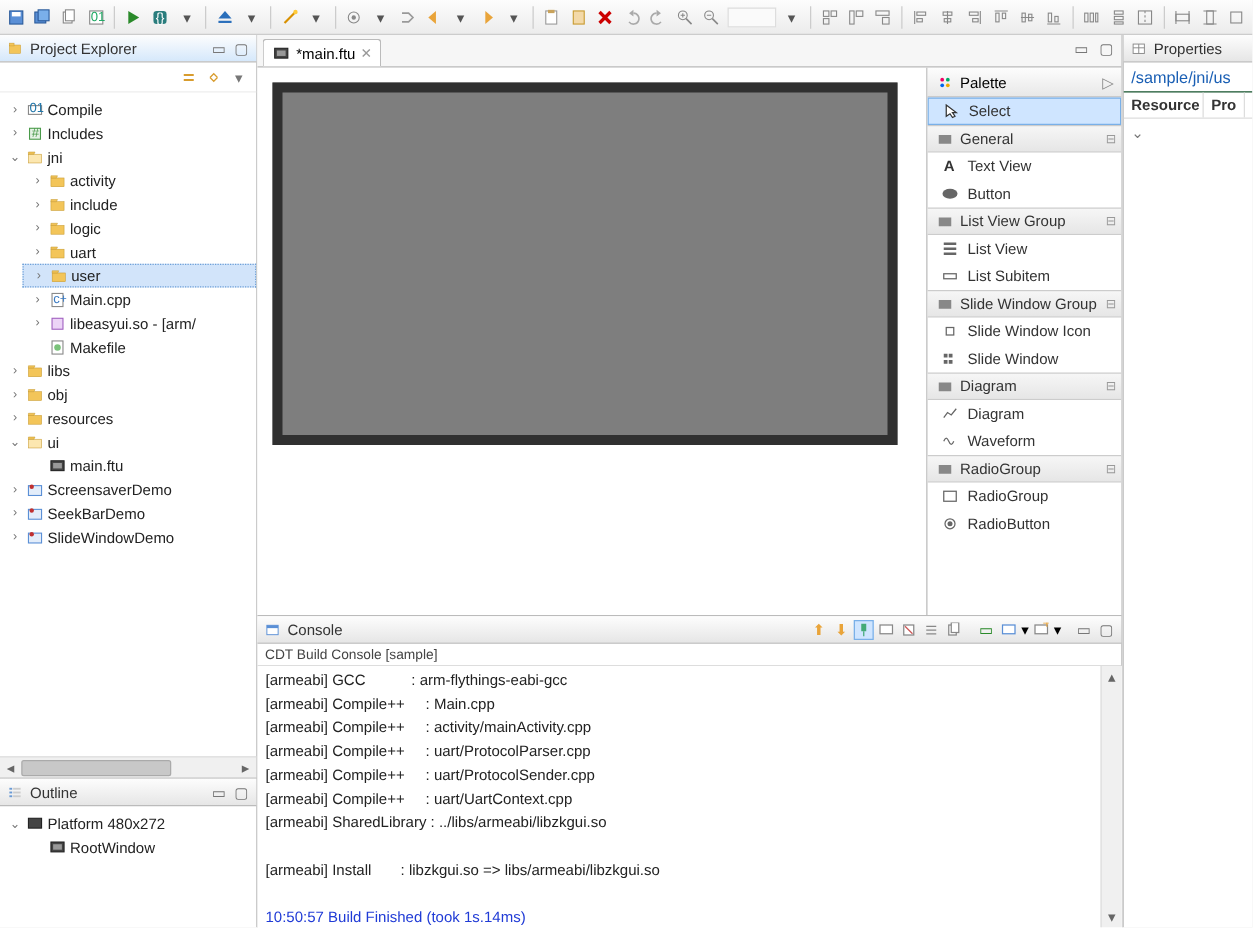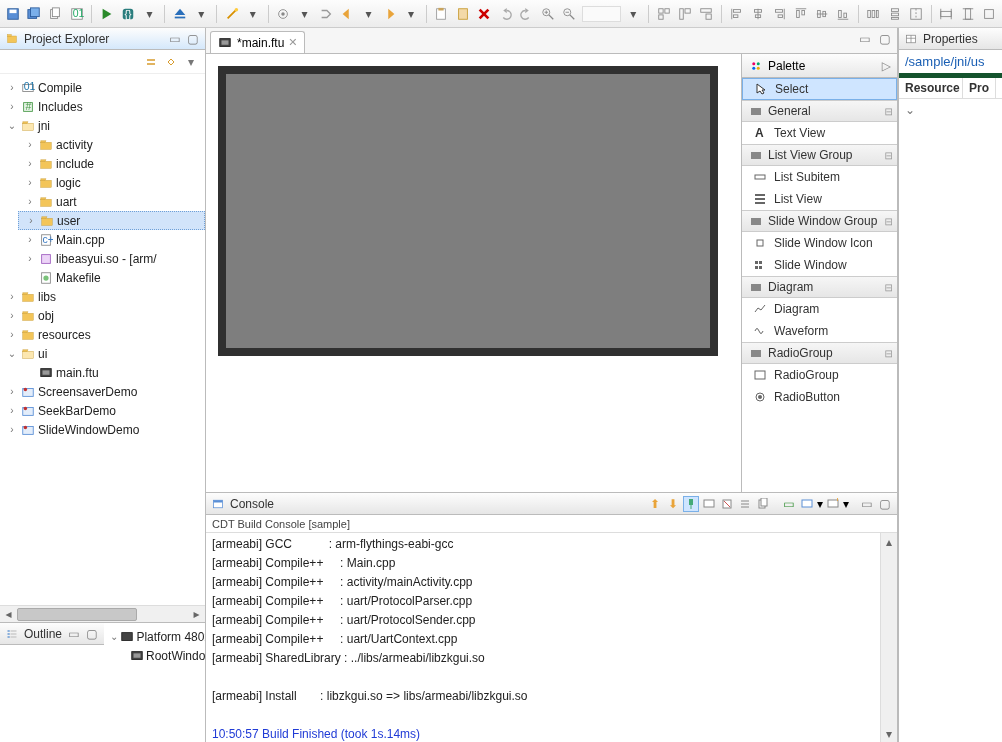--- a/index.html
+++ b/index.html
@@ -30,21 +30,21 @@
 .tree { list-style: none; padding-left: 0; }
 .tree ul { list-style: none; padding-left: 18px; }
 .tree li { white-space: nowrap; }
 .tree-row { display: flex; align-items: center; height: 19px; padding-left: 6px; gap: 2px; }
 .tree-row.selected { background: #d2e4fa; border: 1px dotted #6ea0d8; }
 .twisty { width: 12px; text-align: center; color: #777; font-size: 10px; cursor: default; }
 .ticon { width: 16px; height: 16px; display: inline-flex; align-items: center; justify-content: center; }
 .ticon svg { width: 14px; height: 14px; }
 .tlabel { color: #222; }
 
-.outline-panel { height: 120px; border-top: 1px solid #bbb; display: flex; flex-direction: row; }
+.outline-panel { height: 120px; border-top: 1px solid #bbb; display: flex; flex-direction: column; }
 .outline-body { flex: 1; overflow: auto; padding: 4px 0; }
 
 .center-col { flex: 1; display: flex; flex-direction: column; border-right: 1px solid #bbb; background: #fff; }
 .editor-area { flex: 1; display: flex; flex-direction: column; }
 .tab-bar { height: 26px; display: flex; align-items: flex-end; background: #f6f6f6; border-bottom: 1px solid #bbb; padding-left: 4px; position: relative; }
 .tab { height: 22px; background: #fff; border: 1px solid #bbb; border-bottom: none; border-radius: 3px 3px 0 0; display: inline-flex; align-items: center; padding: 0 6px; gap: 4px; margin-right: 2px; }
 .tab .close { color: #999; font-size: 11px; }
 .tab-right { position: absolute; right: 4px; top: 3px; display: flex; gap: 4px; }
 .editor-content { flex: 1; display: flex; }
 .canvas-area { flex: 1; background: #fff; display: flex; align-items: flex-start; justify-content: flex-start; padding: 12px; }
@@ -65,21 +65,21 @@
 .console-toolbar { display: flex; gap: 2px; align-items: center; }
 .ctb { width: 16px; height: 16px; display: inline-flex; align-items: center; justify-content: center; }
 .ctb svg { width: 12px; height: 12px; }
 .console-sub { height: 18px; font-size: 11px; color: #444; padding: 0 6px; border-bottom: 1px solid #ddd; display: flex; align-items: center; }
 .console-body { flex: 1; overflow: auto; background: #fff; padding: 2px 6px; font-family: "Consolas","Courier New",monospace; font-size: 13px; line-height: 18px; color: #222; white-space: pre; position: relative; }
 .console-body .finished { color: #203bd6; }
 .vscroll { position: absolute; right: 0; top: 0; width: 17px; height: 100%; background: #f0f0f0; border-left: 1px solid #ddd; display: flex; flex-direction: column; align-items: center; justify-content: space-between; }
 .vscroll .arrow { height: 17px; width: 100%; display: flex; align-items: center; justify-content: center; color: #666; }
 
 .right-col { width: 104px; display: flex; flex-direction: column; border-left: 1px solid #bbb; background: #fff; }
-.prop-link { color: #1a5fb4; padding: 4px 6px; font-size: 13px; border-bottom: 5px solid #14532d; white-space: nowrap; overflow: hidden; }
+.prop-link { color: #1a5fb4; padding: 4px 6px; font-size: 13px; border-bottom: 1px solid #14532d; white-space: nowrap; overflow: hidden; }
 .prop-table { display: flex; border-bottom: 1px solid #ddd; }
 .prop-col { padding: 3px 6px; font-weight: bold; color: #333; border-right: 1px solid #ddd; }
 .prop-col:first-child { width: 64px; }
 
 .hscroll { height: 17px; background: #f0f0f0; border-top: 1px solid #ddd; display: flex; align-items: center; }
 .hscroll .arrow { width: 17px; height: 100%; display: flex; align-items: center; justify-content: center; color: #666; }
 .hscroll .track { flex: 1; height: 100%; position: relative; }
 .hscroll .thumb { position: absolute; left: 0; top: 2px; height: 13px; width: 70%; background: #c8c8c8; border: 1px solid #aaa; border-radius: 2px; }
 
 
@@ -698,47 +698,55 @@
               <span class="pin">⊟</span>
             </div>
           <div class="pal-item">
               <span class="pal-icon">
                 <svg viewBox="0 0 12 12">
                   <text x="1" y="10" font-size="11" font-weight="bold" fill="#333">A</text>
                 </svg>
               </span>
               <span>Text View</span>
             </div>
+          <div class="pal-item">
+              <span class="pal-icon">
+                <svg viewBox="0 0 14 10">
+                  <ellipse cx="7" cy="5" rx="6" ry="4" fill="#666"></ellipse>
+                </svg>
+              </span>
+              <span>Button</span>
+            </div>
 
           <div class="pal-cat">
               <span class="pal-icon">
                 <svg viewBox="0 0 12 12">
                   <rect x="1" y="3" width="10" height="7" fill="#888"></rect>
                 </svg>
               </span>
               <span>List View Group</span>
               <span class="pin">⊟</span>
-            </div>
-          <div class="pal-item">
-              <span class="pal-icon">
-                <svg viewBox="0 0 12 12">
-                  <rect x="1" y="4" width="10" height="4" fill="none" stroke="#666"></rect>
-                </svg>
-              </span>
-              <span>List Subitem</span>
             </div>
           <div class="pal-item">
               <span class="pal-icon">
                 <svg viewBox="0 0 12 12">
                   <rect x="1" y="1" width="10" height="2" fill="#666"></rect>
                   <rect x="1" y="5" width="10" height="2" fill="#666"></rect>
                   <rect x="1" y="9" width="10" height="2" fill="#666"></rect>
                 </svg>
               </span>
               <span>List View</span>
+            </div>
+          <div class="pal-item">
+              <span class="pal-icon">
+                <svg viewBox="0 0 12 12">
+                  <rect x="1" y="4" width="10" height="4" fill="none" stroke="#666"></rect>
+                </svg>
+              </span>
+              <span>List Subitem</span>
             </div>
 
           <div class="pal-cat">
               <span class="pal-icon">
                 <svg viewBox="0 0 12 12">
                   <rect x="1" y="3" width="10" height="7" fill="#888"></rect>
                 </svg>
               </span>
               <span>Slide Window Group</span>
               <span class="pin">⊟</span>

